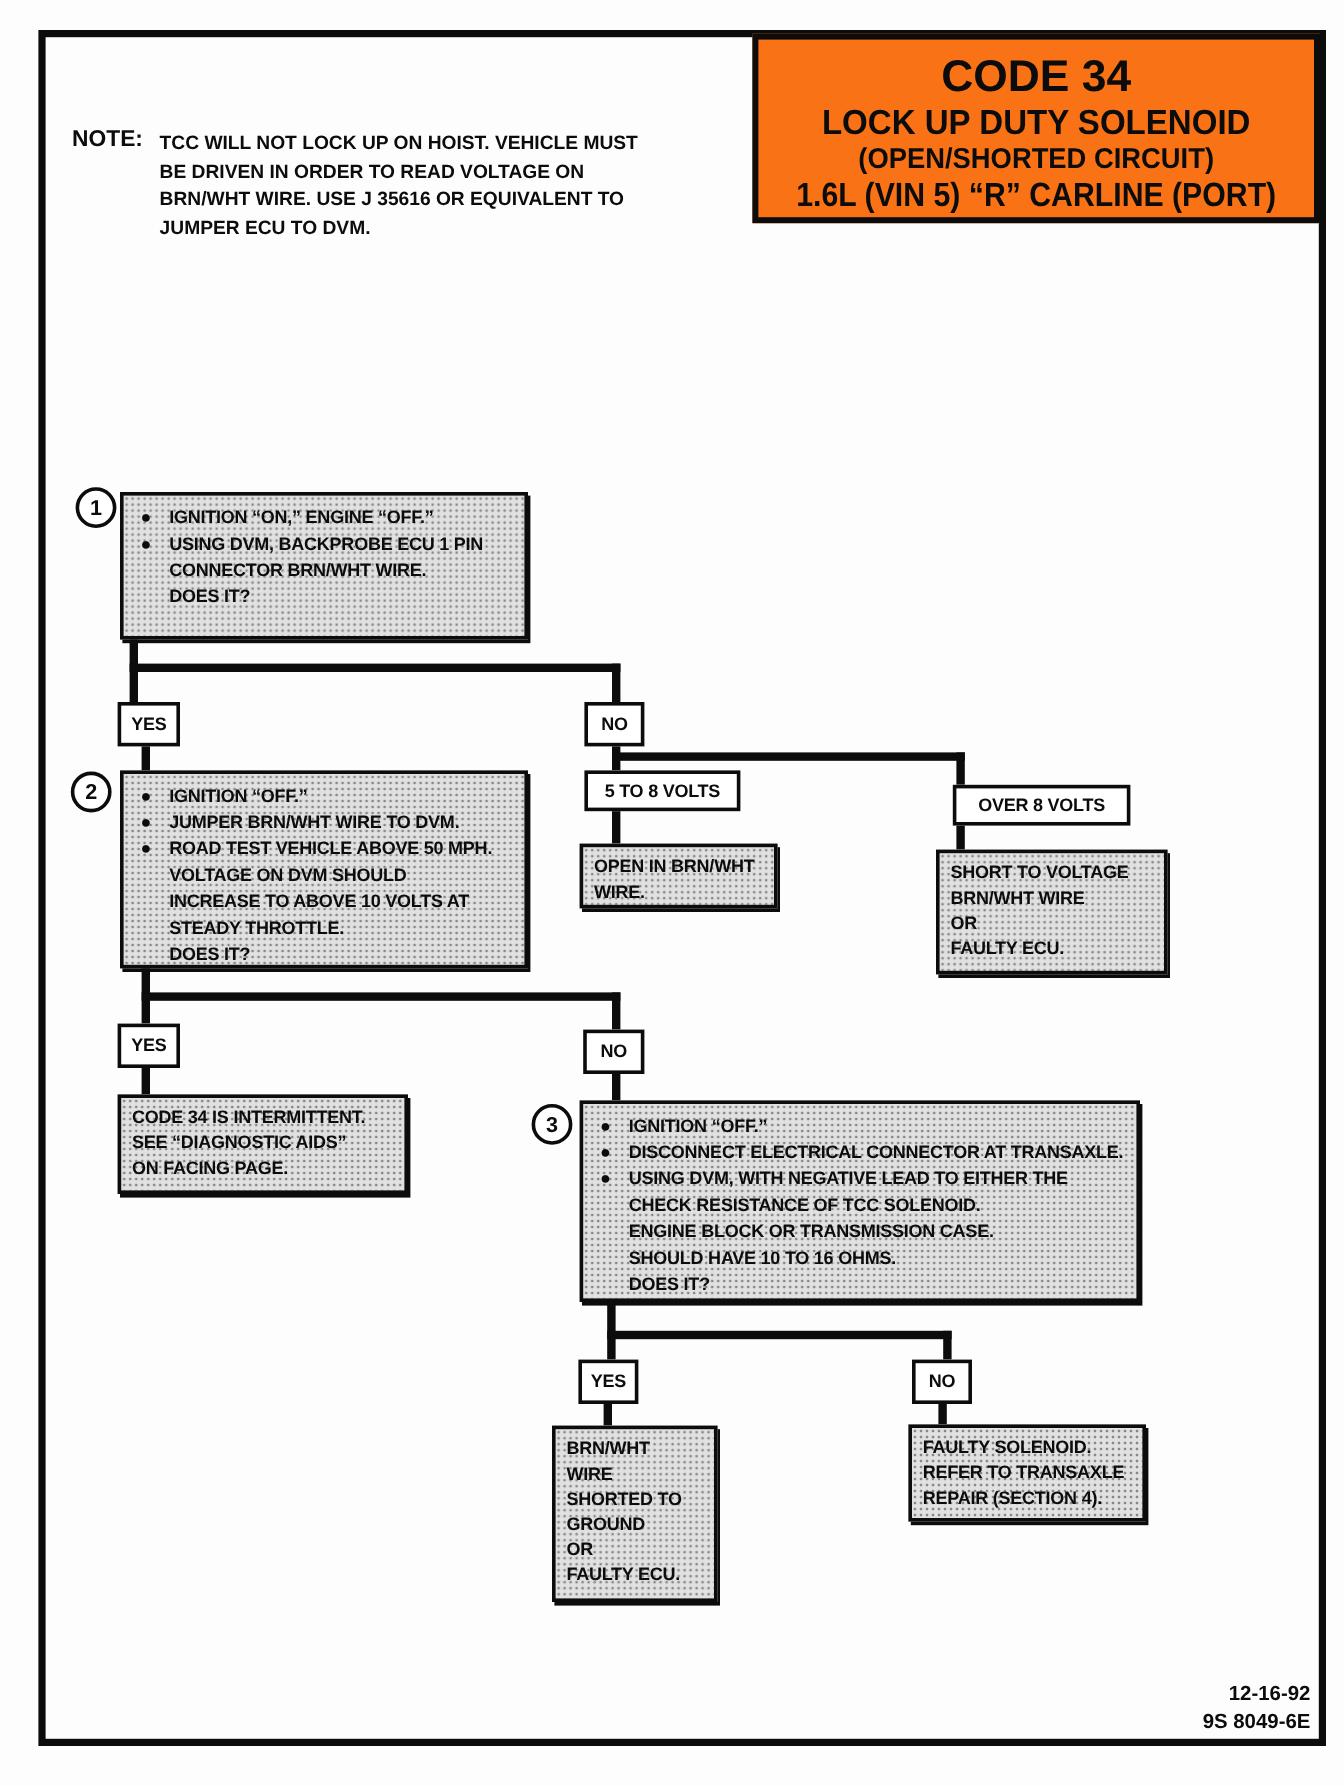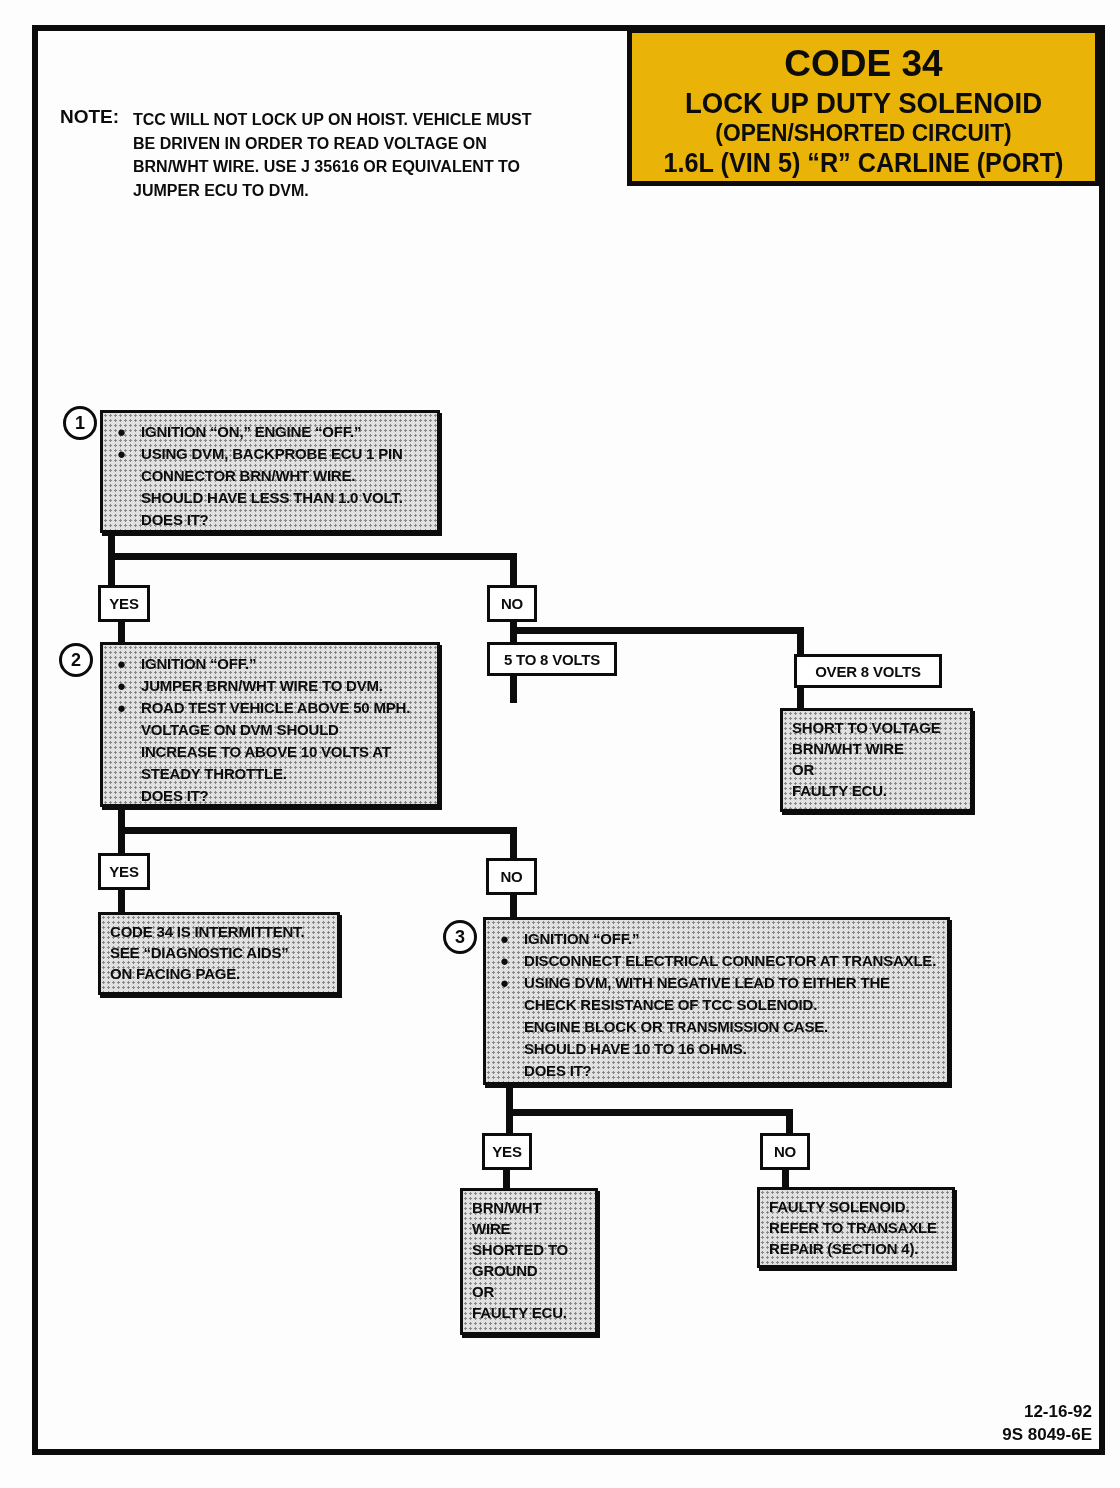--- a/index.html
+++ b/index.html
@@ -7,21 +7,21 @@
   .page {
     position: relative; width: 1120px; height: 1488px;
     background: #fdfdfd; color: #0c0c0c;
     font-family: "Liberation Sans", sans-serif;
     overflow: hidden;
   }
   .frame { position: absolute; left: 32px; top: 25px; width: 1073px; height: 1430px; border: 6px solid #0c0c0c; }
 
   .titlebox {
     position: absolute; left: 627px; top: 28px; width: 473px; height: 158px;
-    border: 5px solid #0c0c0c; background: #eab308; text-align: center; padding-top: 8px;
+    border: 5px solid #0c0c0c; background: #f97316; text-align: center; padding-top: 8px;
   }
   .t1 { font-size: 37px; font-weight: bold; line-height: 46px; }
   .t2 { font-size: 29px; font-weight: bold; line-height: 33px; transform: scaleX(0.95); white-space: nowrap; }
   .t3 { font-size: 24px; font-weight: bold; line-height: 26px; transform: scaleX(0.95); white-space: nowrap; }
   .t4 { font-size: 28px; font-weight: bold; line-height: 34px; transform: scaleX(0.90); white-space: nowrap; }
 
   .note-label { position: absolute; left: 60px; top: 106px; font-size: 19px; font-weight: bold; }
   .note-text  { position: absolute; left: 133px; top: 108px; width: 430px;
                 font-size: 16px; font-weight: bold; line-height: 23.5px; white-space: pre-line; }
 
@@ -85,23 +85,20 @@
         <span>IGNITION “ON,” ENGINE “OFF.”</span>
       </div>
     <div class="line">
         <span class="b">●</span>
         <span>USING DVM, BACKPROBE ECU 1 PIN</span>
       </div>
     <div class="line cont">
         <span>CONNECTOR BRN/WHT WIRE.</span>
       </div>
     <div class="line cont">
-        <span>SHOULD HAVE LESS THAN 1.0 VOLT.</span>
-      </div>
-    <div class="line cont">
         <span>DOES IT?</span>
       </div>
   </div>
 
   <div class="vline" style="left:108px;top:533px;width:7px;height:52px;"></div>
   <div class="hline" style="left:108px;top:553px;width:409px;height:7px;"></div>
   <div class="vline" style="left:510px;top:553px;width:7px;height:32px;"></div>
 
   <div class="label" style="left:98px;top:585px;width:52px;height:37px;">YES</div>
   <div class="label" style="left:487px;top:585px;width:50px;height:37px;">NO</div>
@@ -110,20 +107,22 @@
   <div class="vline" style="left:510px;top:622px;width:7px;height:20px;"></div>
   <div class="hline" style="left:510px;top:627px;width:294px;height:7px;"></div>
   <div class="vline" style="left:797px;top:627px;width:7px;height:27px;"></div>
 
   <div class="label" style="left:487px;top:642px;width:130px;height:34px;">5 TO 8 VOLTS</div>
   <div class="label" style="left:794px;top:654px;width:148px;height:34px;">OVER 8 VOLTS</div>
 
   <div class="vline" style="left:510px;top:676px;width:7px;height:27px;"></div>
   <div class="vline" style="left:797px;top:688px;width:7px;height:20px;"></div>
 
+  <div class="result shaded" style="left:483px;top:703px;width:165px;height:54px;">OPEN IN BRN/WHT
+WIRE.</div>
   <div class="result shaded" style="left:780px;top:708px;width:193px;height:104px;">SHORT TO VOLTAGE
 BRN/WHT WIRE
 OR
 FAULTY ECU.</div>
 
   <div class="circle" style="left:59px;top:643px;">2</div>
   <div class="step shaded" style="left:100px;top:642px;width:340px;height:165px;">
     <div class="line">
         <span class="b">●</span>
         <span>IGNITION “OFF.”</span>

